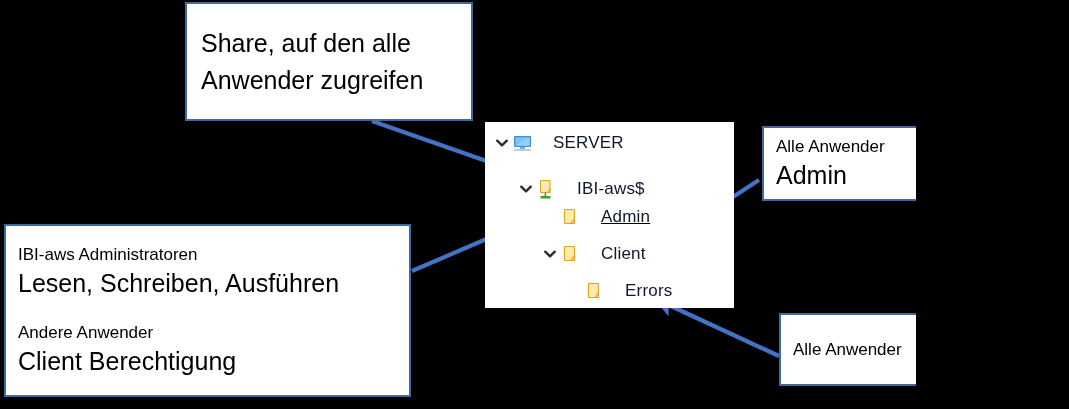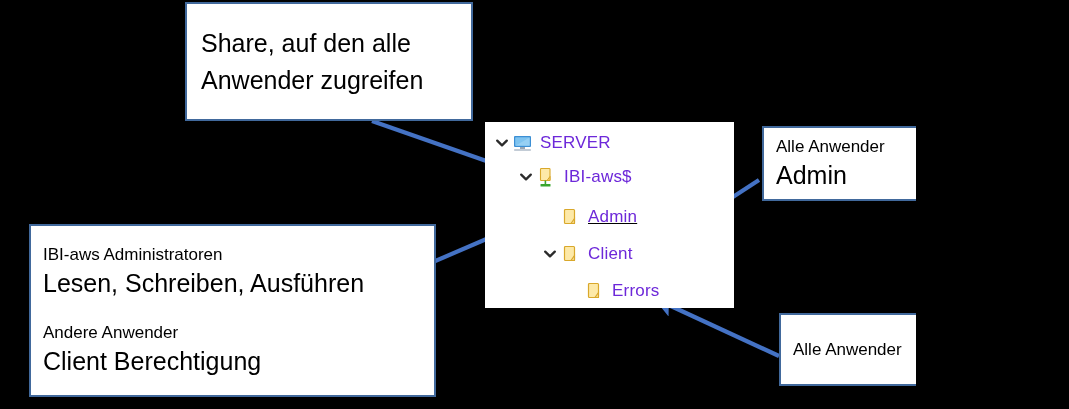--- a/index.html
+++ b/index.html
@@ -51,21 +51,20 @@
     height: 119px;
   }
   #box-share .pad { padding: 0 14px; }
   #box-share .line-big { line-height: 37px; }
 
   #box-admins {
     left: 4px;
     top: 224px;
     width: 407px;
     height: 173px;
-    margin-left: 25px;
   }
 
   #box-read {
     left: 762px;
     top: 126px;
     width: 261px;
     height: 75px;
   }
 
   #box-write {
@@ -86,42 +85,42 @@
   }
   .tree-row {
     position: absolute;
     display: flex;
     align-items: center;
     height: 30px;
     white-space: nowrap;
   }
   .tree-label {
     font-size: 17px;
-    color: #6d28d9;
+    color: #0f172a;
     letter-spacing: 0.2px;
-    margin-left: 7px;
+    margin-left: 20px;
   }
   .chev {
     width: 18px;
     height: 18px;
     display: inline-block;
     flex: 0 0 auto;
   }
   .chev svg { display: block; }
   .icon-slot {
     width: 22px;
     height: 22px;
     display: inline-flex;
     align-items: center;
     justify-content: center;
     flex: 0 0 auto;
   }
 
   #row-server   { left: 8px;  top: 6px; }
-  #row-share    { left: 32px; top: 40px; }
+  #row-share    { left: 32px; top: 52px; }
   #row-admin    { left: 56px; top: 80px; text-decoration: underline; }
   #row-client   { left: 56px; top: 117px; }
   #row-errors   { left: 80px; top: 154px; }
 
   
   #arrows {
     position: absolute;
     left: 0; top: 0;
     width: 1069px;
     height: 409px;

